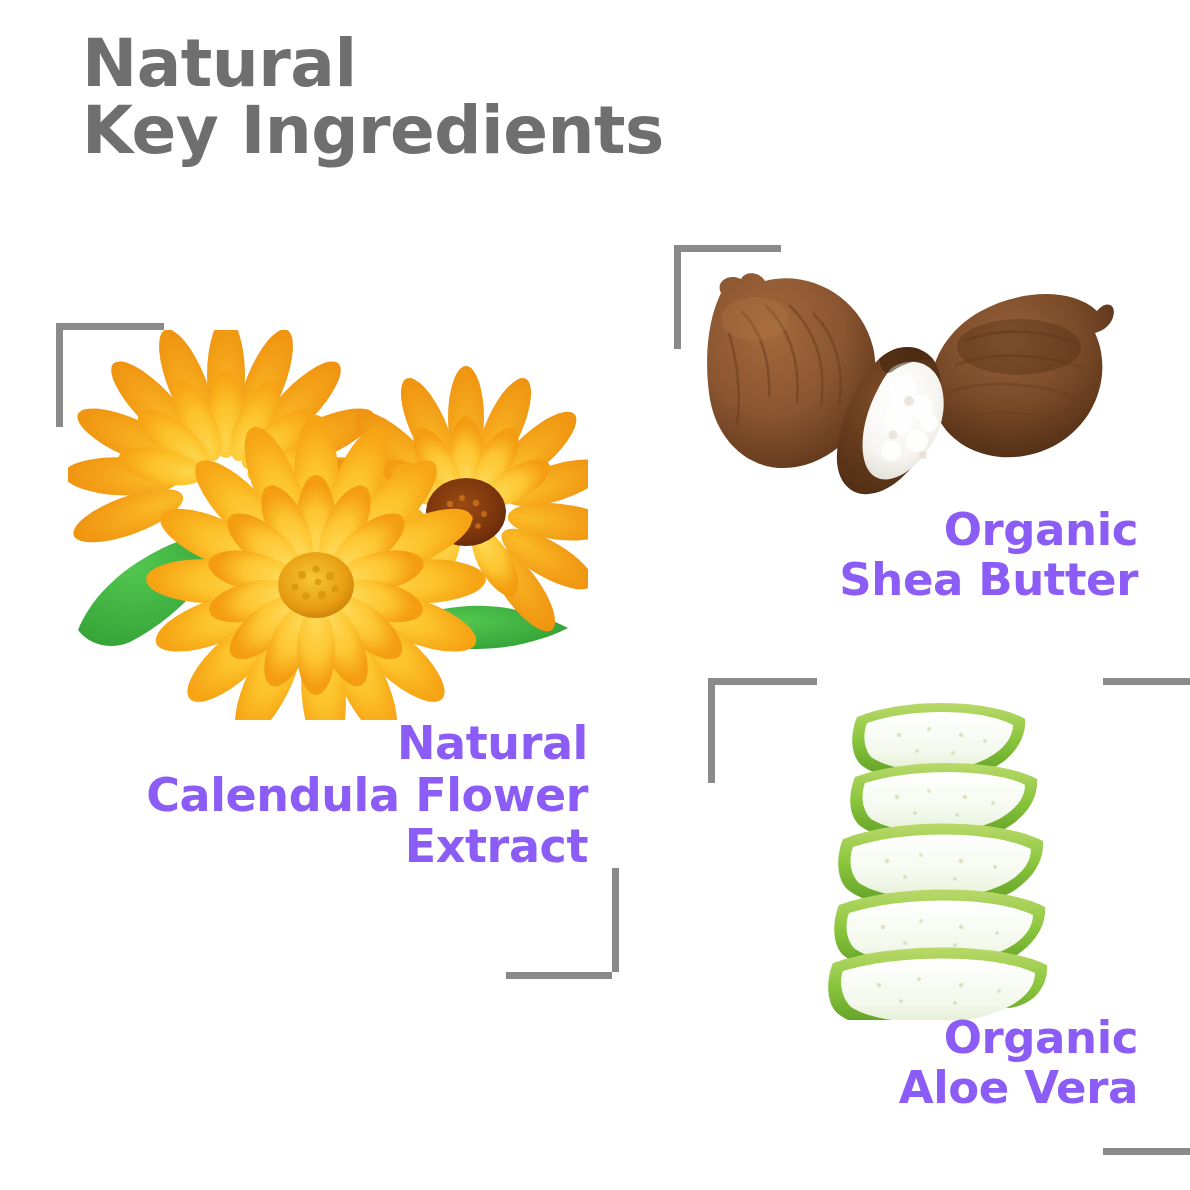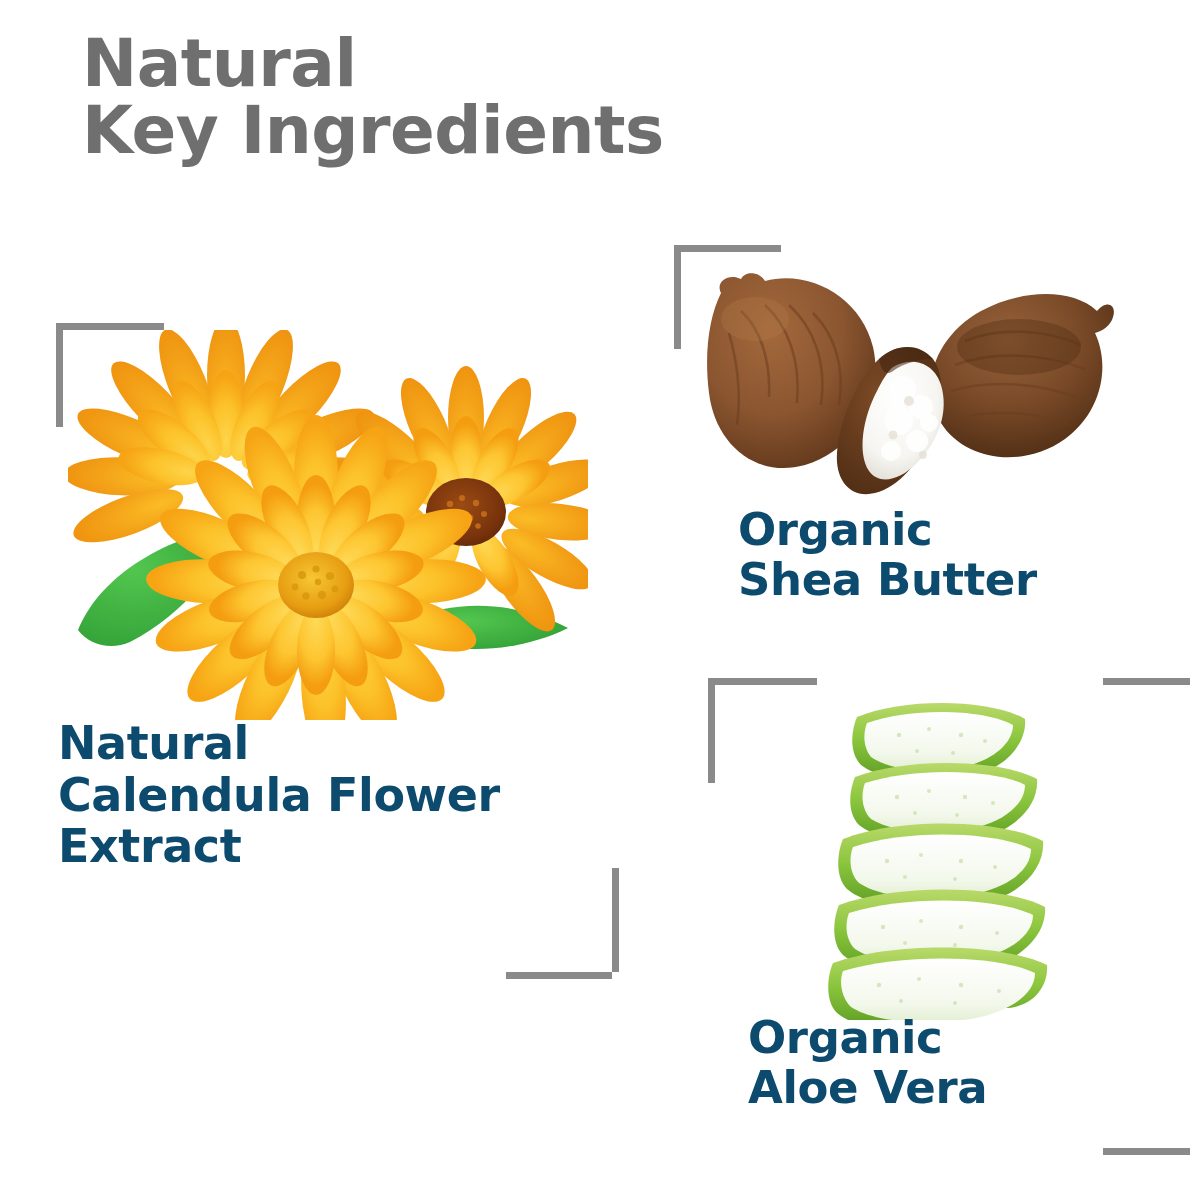--- a/index.html
+++ b/index.html
@@ -38,24 +38,24 @@
     pointer-events: none;
   }
   .bracket .arm {
     position: absolute;
     background: #8a8a8a;
   }
 
   
   .caption {
     position: absolute;
-    color: #0c4a6e;
+    color: #8b5cf6;
     font-family: "DejaVu Sans", sans-serif;
     font-weight: bold;
-    text-align: left;
+    text-align: right;
     line-height: 1.12;
     white-space: pre-line;
     letter-spacing: -0.4px;
   }
   .caption.calendula {
     left: 20px;
     top: 718px;
     width: 530px;
     font-size: 46px;
   }

